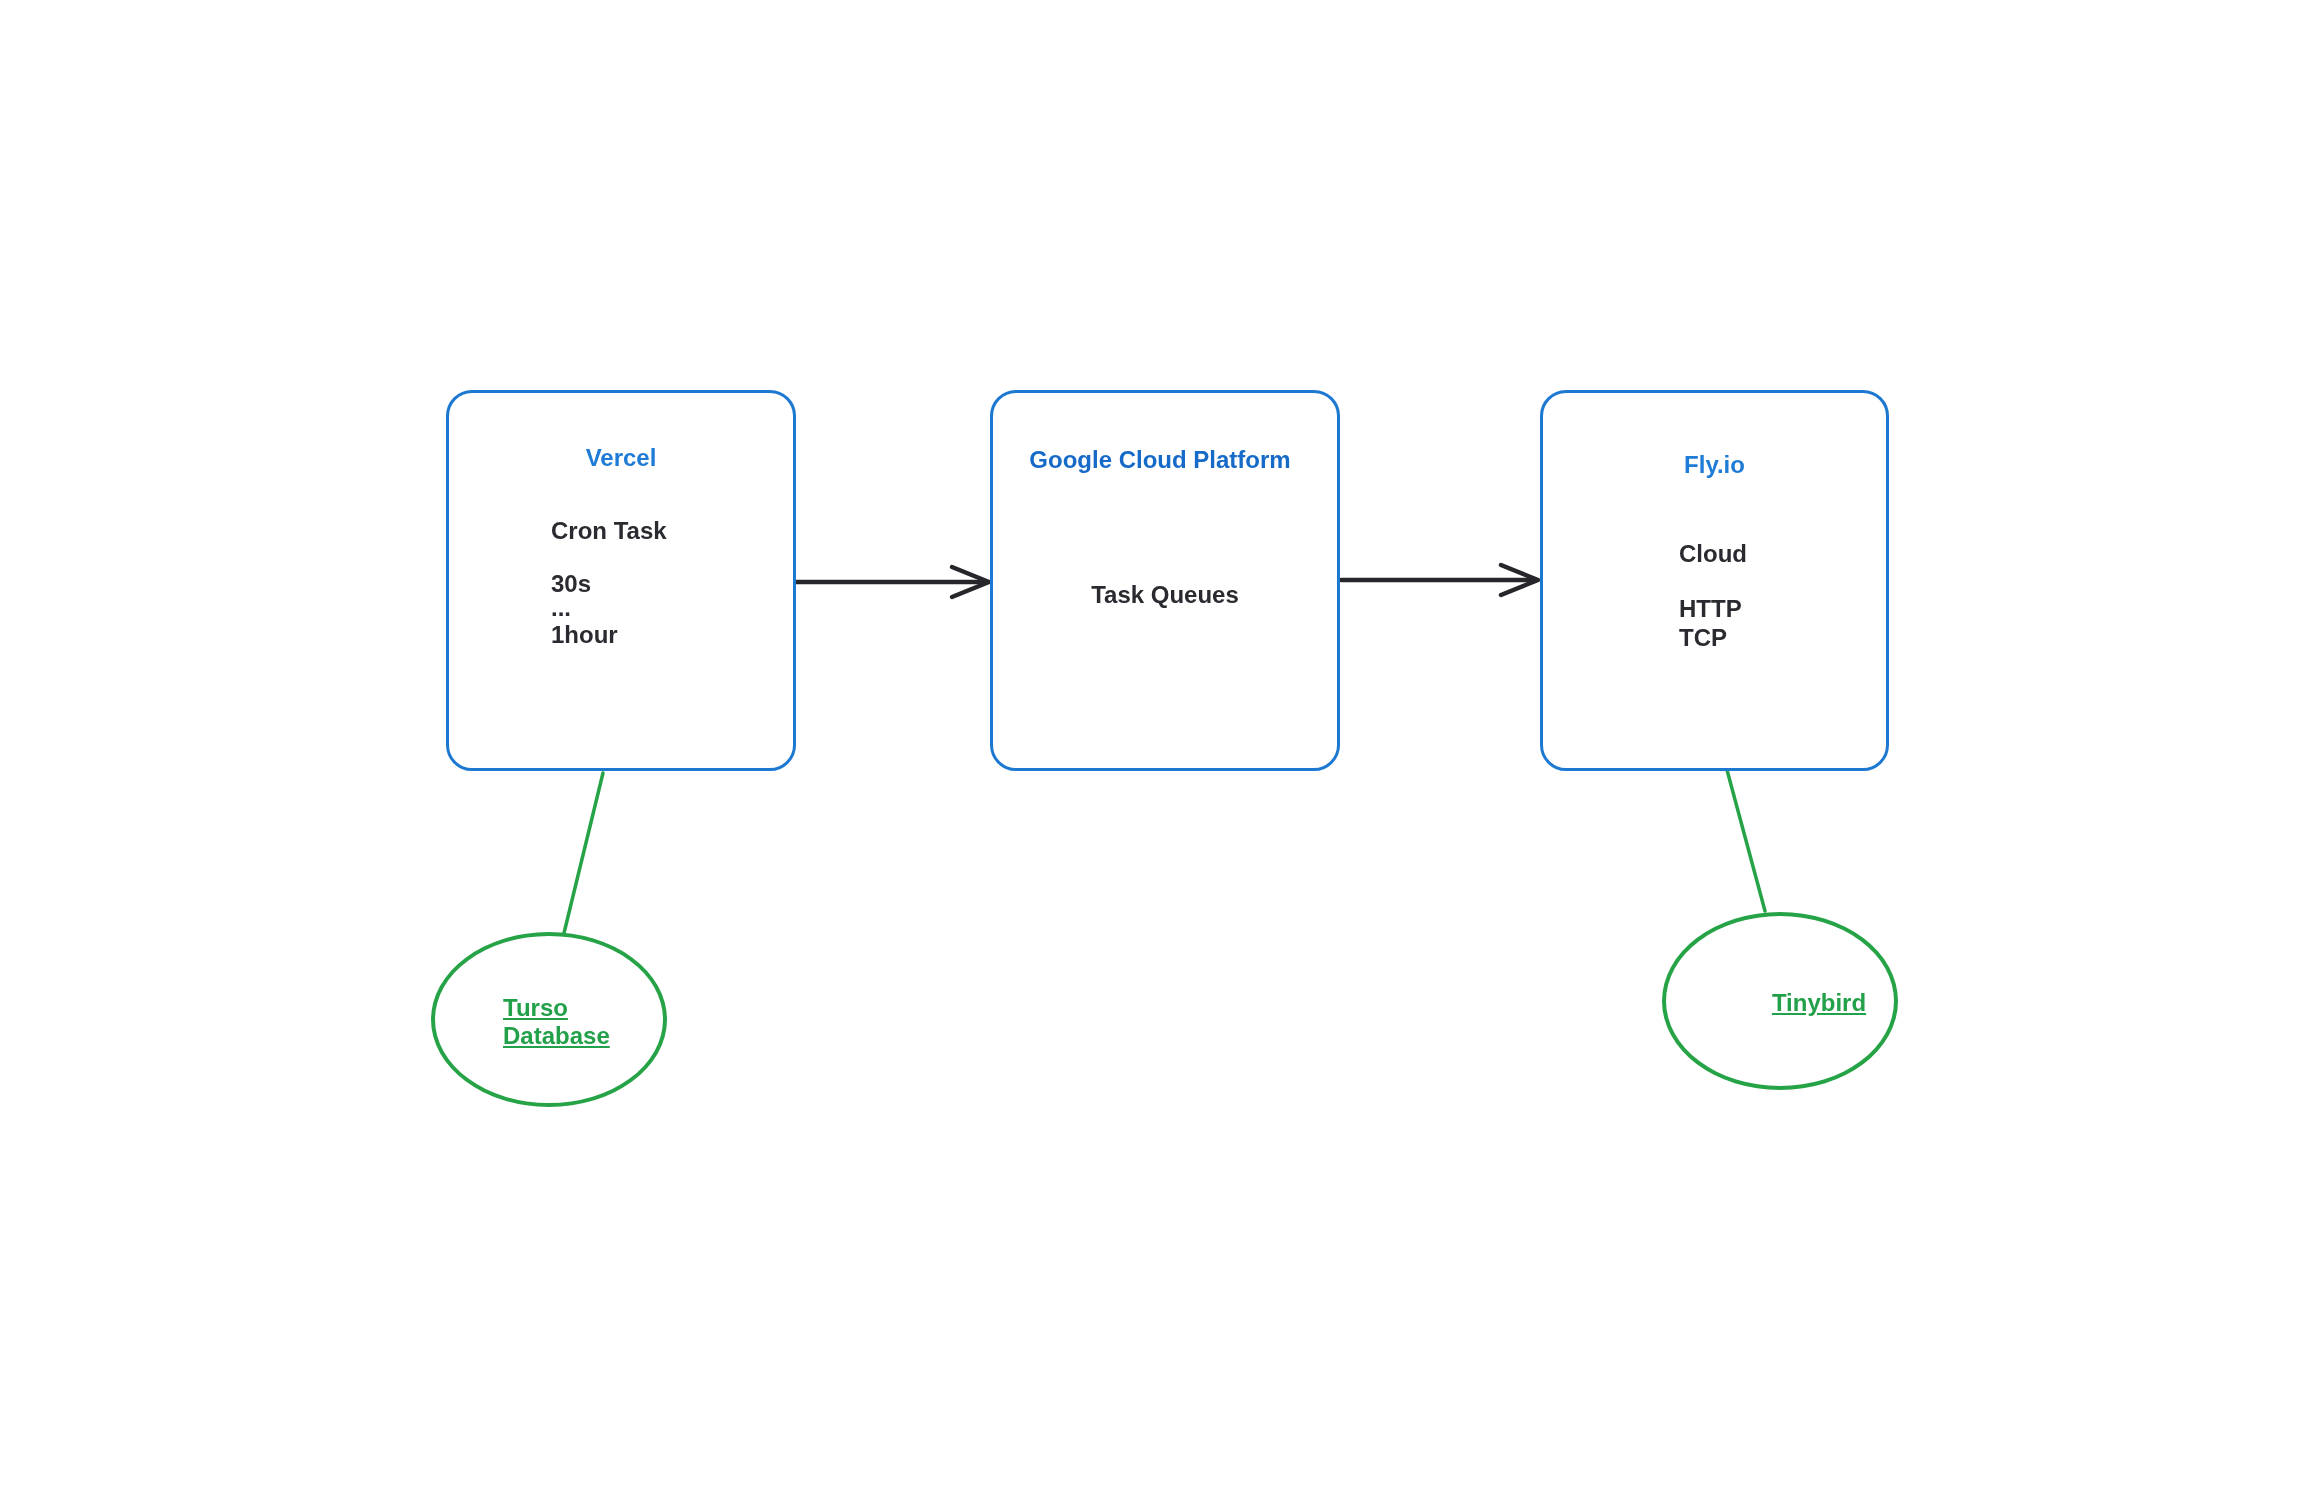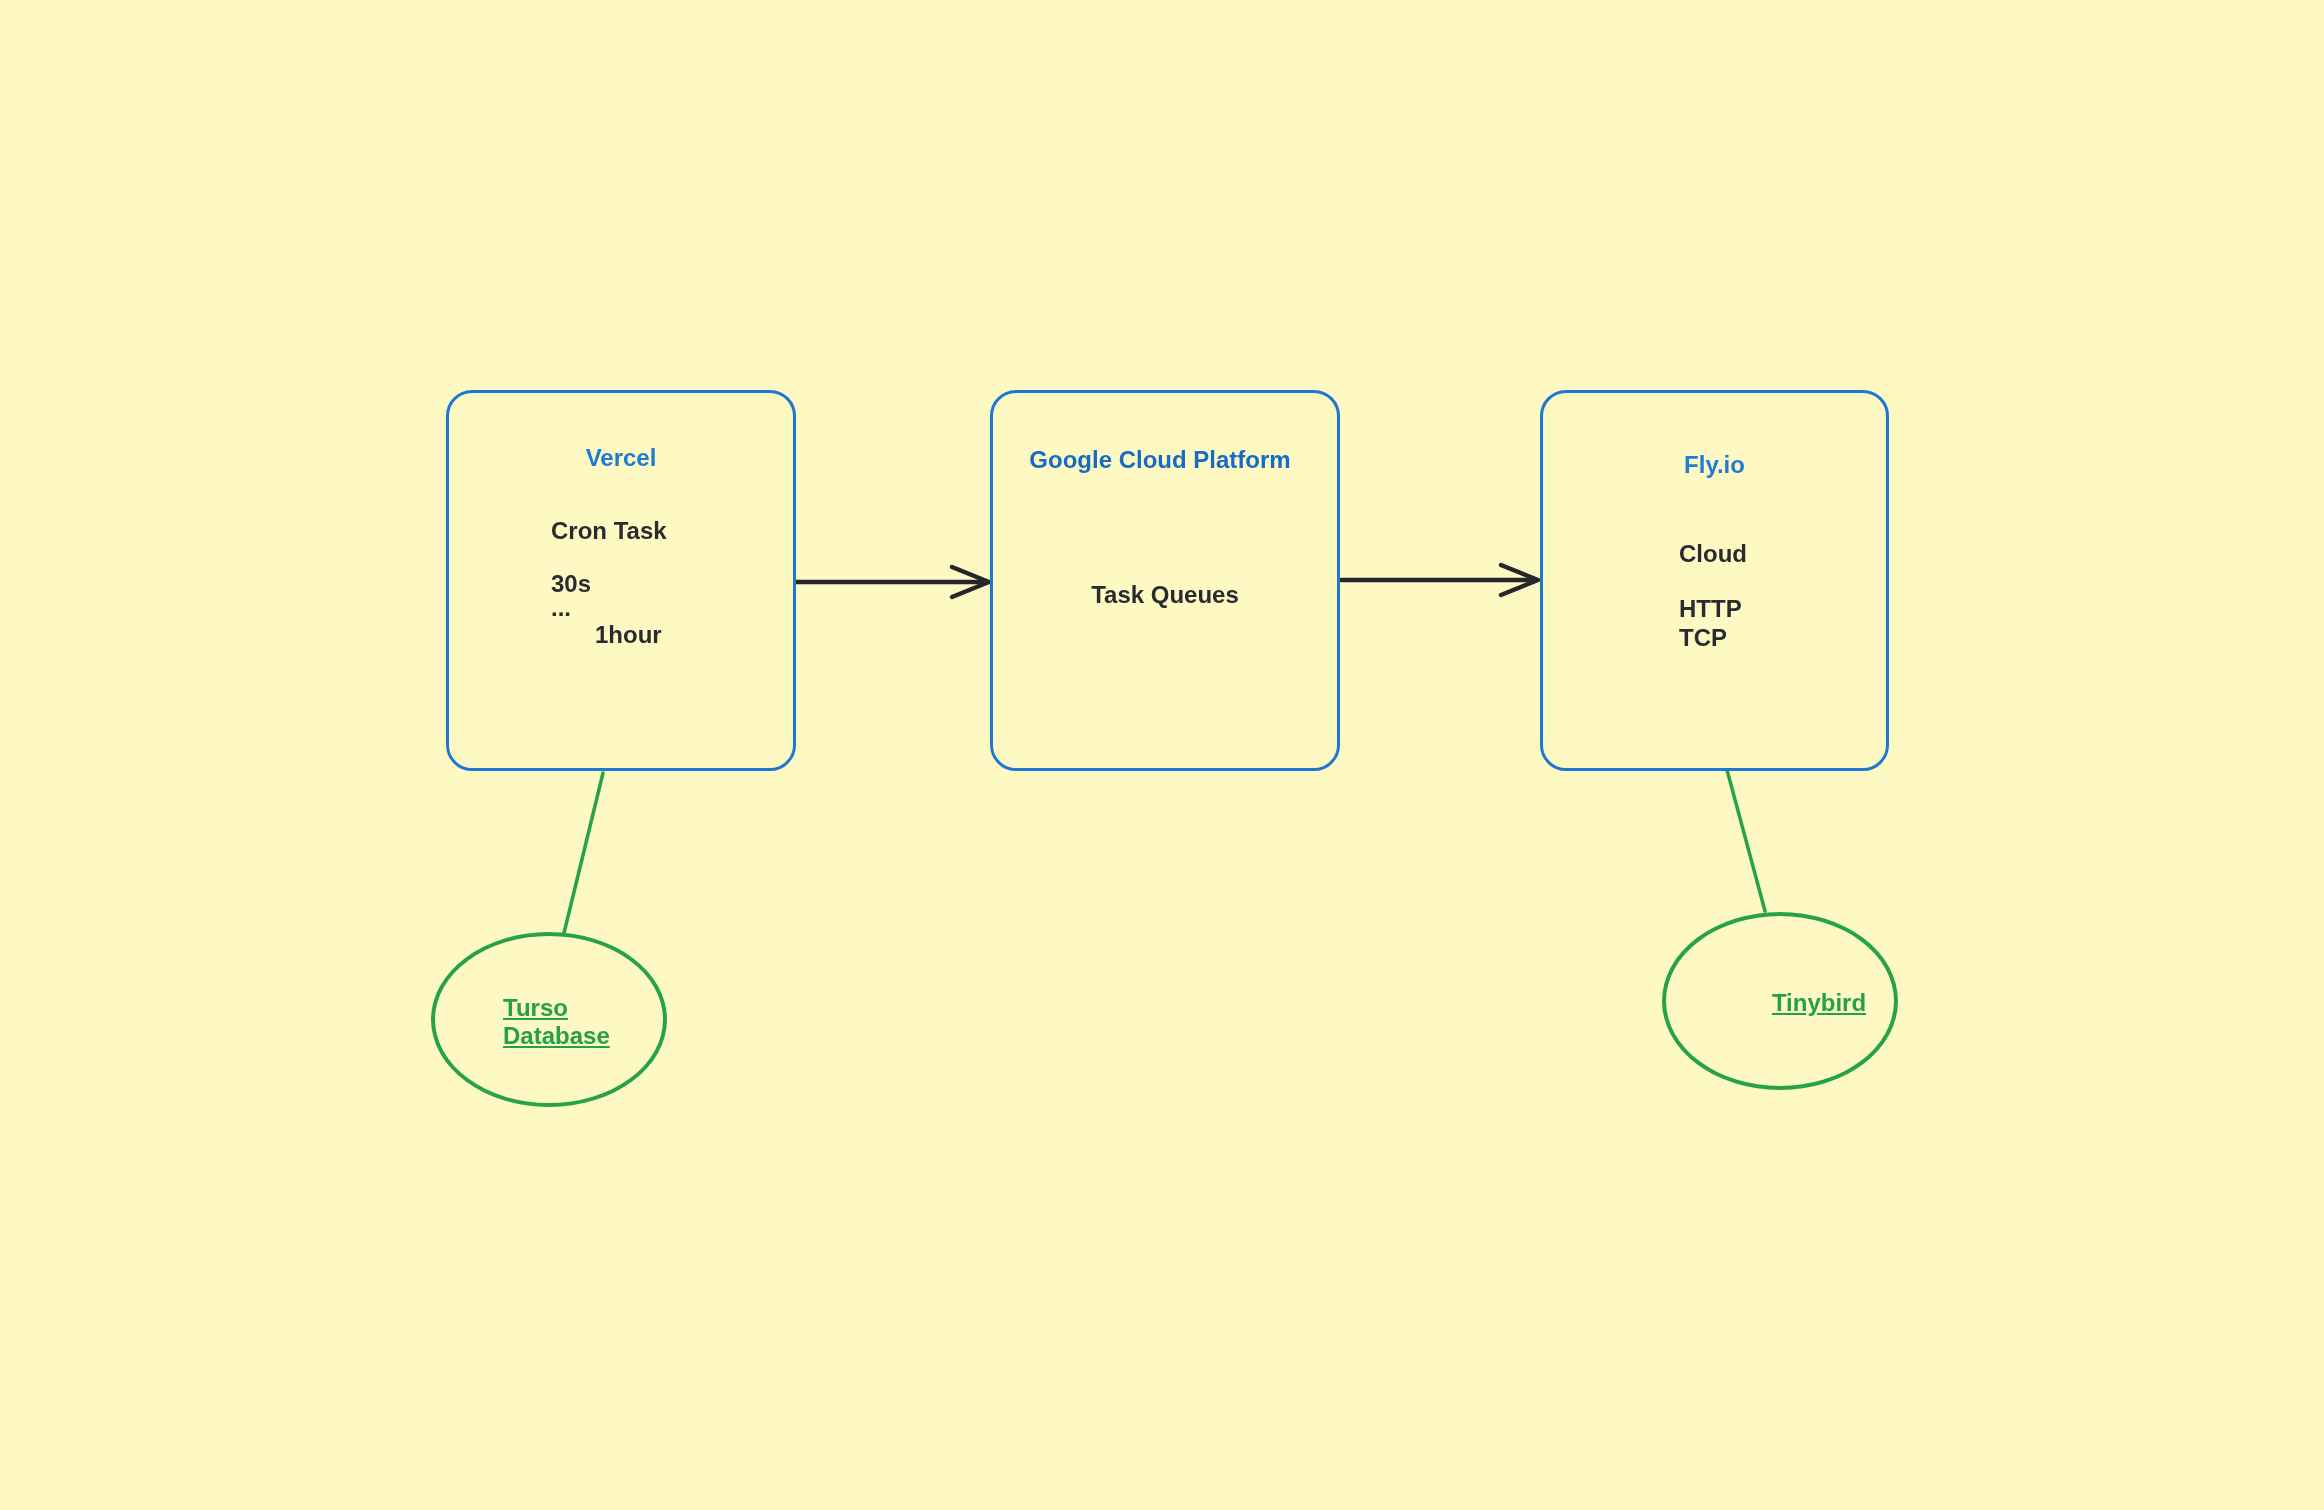--- a/index.html
+++ b/index.html
@@ -4,21 +4,21 @@
 <style>
   html, body {
     margin: 0;
     padding: 0;
     background: #4b6670;
   }
   .canvas {
     position: relative;
     width: 2324px;
     height: 1510px;
-    background: #fef9c3;
+    background: #ffffff;
     font-family: "Liberation Sans", sans-serif;
     overflow: hidden;
   }
   .wires {
     position: absolute;
     left: 0; top: 0;
     width: 2324px;
     height: 1510px;
   }
   .node-box {
@@ -45,21 +45,21 @@
     font-weight: 600;
     text-align: center;
   }
   .t-vercel { left: 446px; top: 444px; width: 350px; color: #1e7cd6; }
   .t-gcp    { left: 990px; top: 446px; width: 340px; color: #166ac8; }
   .t-flyio  { left: 1540px; top: 451px; width: 349px; color: #1e7cd6; }
 
   .b1-l1 { left: 551px; top: 517px; }
   .b1-l2 { left: 551px; top: 570px; }
   .b1-l3 { left: 551px; top: 594px; }
-  .b1-l4 { left: 551px; top: 621px; margin-left: 44px; }
+  .b1-l4 { left: 551px; top: 621px; }
 
   .b2-l1 { left: 990px; top: 581px; width: 350px; text-align: center; }
 
   .b3-l1 { left: 1679px; top: 540px; }
   .b3-l2 { left: 1679px; top: 595px; }
   .b3-l3 { left: 1679px; top: 624px; }
 
   .ellipse {
     position: absolute;
     box-sizing: border-box;

